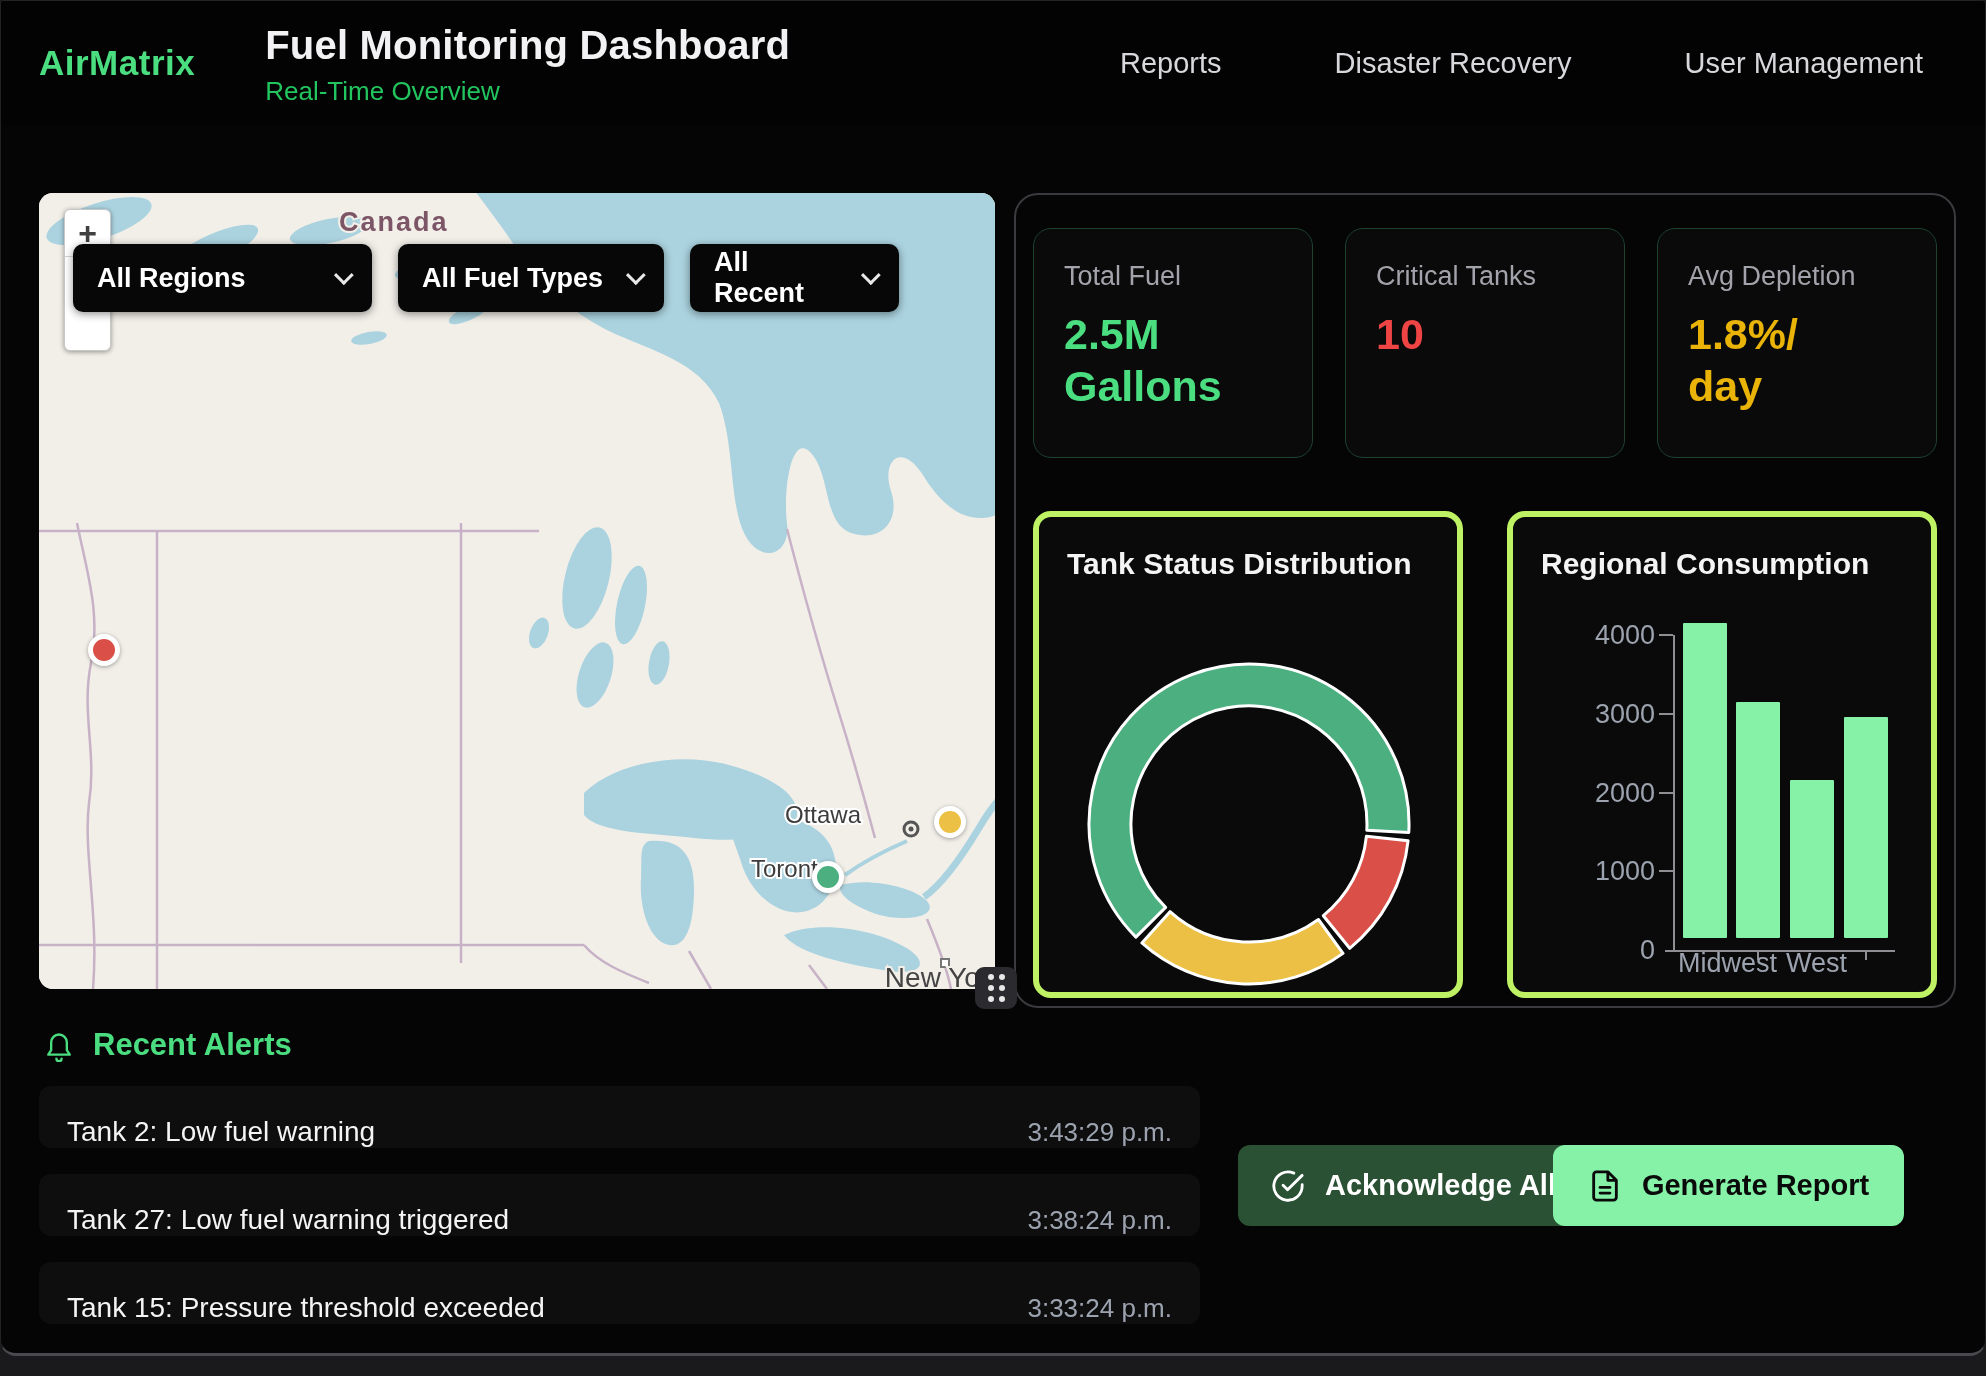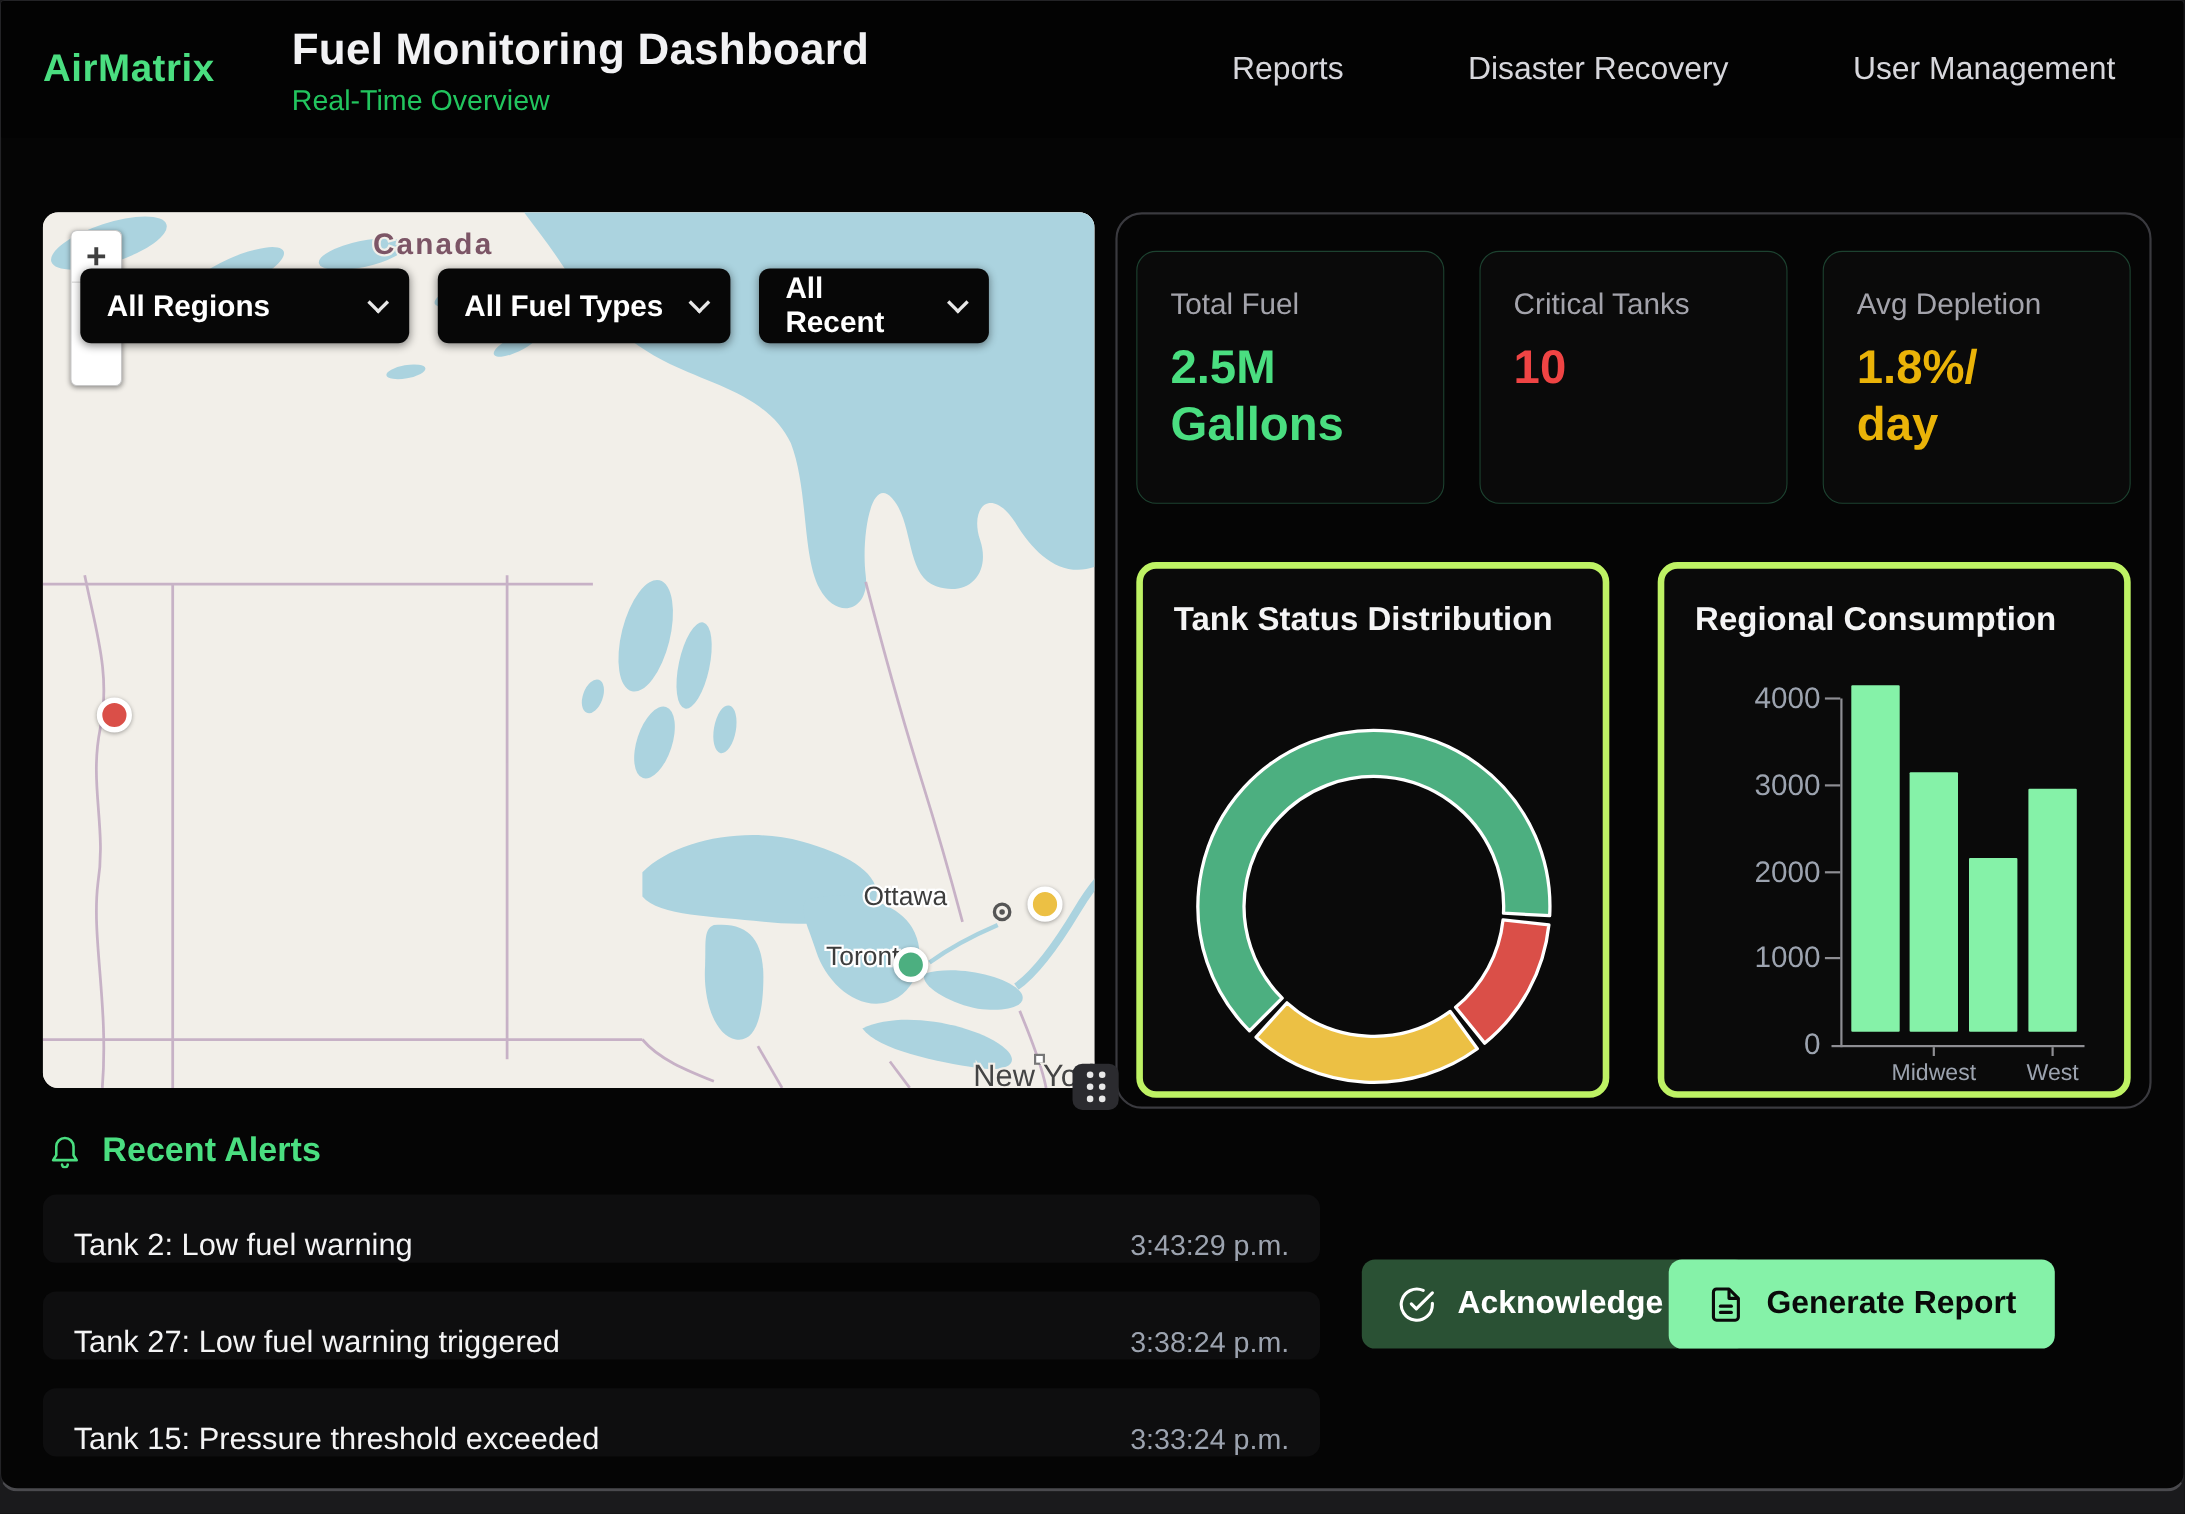--- a/index.html
+++ b/index.html
@@ -80,38 +80,38 @@
   #donut-svg { position: absolute; left: 0; top: 100px; }
 
   .axis-y { position: absolute; left: 160px; top: 118px; width: 2px; height: 317px; background: #8e8e93; }
   .axis-x { position: absolute; left: 152px; top: 433px; width: 230px; height: 2px; background: #8e8e93; }
   .ytick-mark { position: absolute; left: 146px; width: 14px; height: 2px; background: #8e8e93; }
   .ytick-label { position: absolute; left: 30px; width: 112px; text-align: right;
     font-size: 27px; color: #9ca3af; transform: translateY(-50%); }
   .bar { position: absolute; bottom: 54px; width: 44px; border-radius: 1px; }
   .bar.b0 { left: 170px; } .bar.b1 { left: 223px; } .bar.b2 { left: 277px; } .bar.b3 { left: 331px; }
   .xtick-mark { position: absolute; top: 435px; width: 2px; height: 8px; background: #8e8e93; }
-  .xtick-label { position: absolute; top: 447px; width: 160px; text-align: center;
-    font-size: 21px; color: #9ca3af; }
+  .xtick-label { position: absolute; top: 431px; width: 160px; 
+    font-size: 27px; color: #9ca3af; }
 
   
   .alerts-heading { position: absolute; left: 42px; top: 1026px; display: flex; align-items: center; gap: 18px; }
   .alerts-heading .txt { font-size: 31px; font-weight: bold; color: #4ade80; }
   .alert-row { position: absolute; left: 38px; width: 1161px; height: 62px; background: #0e0e0f;
     border-radius: 12px; display: flex; align-items: flex-end; justify-content: space-between;
     padding: 0 28px; cursor: pointer; }
   .alert-row.r0 { top: 1085px; } .alert-row.r1 { top: 1173px; } .alert-row.r2 { top: 1261px; }
   .alert-text { font-size: 28px; color: #f4f4f5; }
   .alert-time { font-size: 26px; color: #9ca3af; }
 
   .btn { position: absolute; top: 1144px; width: 351px; height: 81px; border: none; border-radius: 12px;
     display: flex; align-items: center; justify-content: center; gap: 20px;
     font-family: "Liberation Sans", sans-serif; font-size: 29px; font-weight: bold; cursor: pointer; }
   .btn-ack { left: 1237px; background: #2a5134; color: #ffffff; }
-  .btn-gen { left: 1516px; background: #85f2a8; color: #0a0a0a; }
+  .btn-gen { left: 1552px; background: #85f2a8; color: #0a0a0a; }
 </style>
 </head>
 <body>
 
 <div class="window">
 
   <div class="header">
     <div class="logo">AirMatrix</div>
     <div class="title-block">
       <div class="page-title">Fuel Monitoring Dashboard</div>

